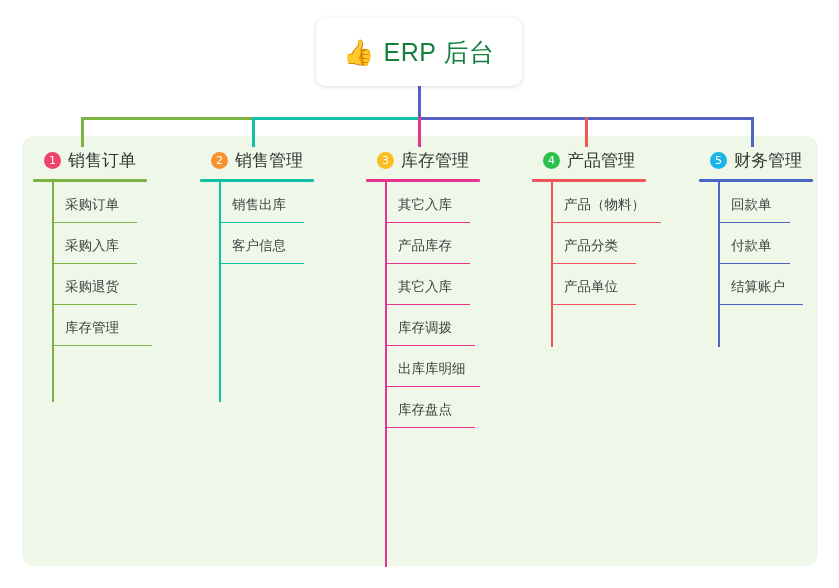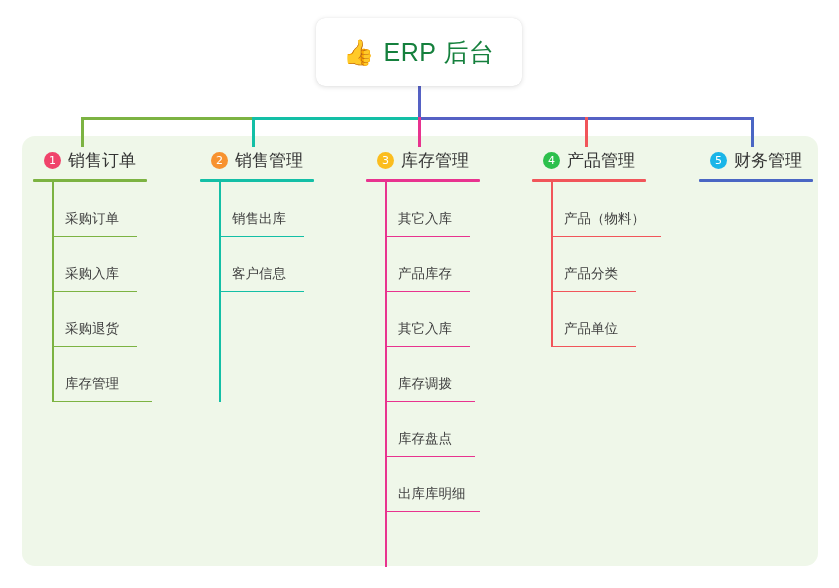--- a/index.html
+++ b/index.html
@@ -88,21 +88,21 @@
   .spine {
     position: absolute;
     left: 19px;
     top: 0;
     width: 2px;
   }
 
   .items { position: relative; padding-top: 0; }
   .item {
     position: relative;
-    height: 55px;
+    height: 41px;
   }
   .item-label {
     position: absolute;
     left: 32px;
     bottom: 9px;
     font-size: 13.5px;
     color: #3f3f3f;
     white-space: nowrap;
   }
   .item-rule {
@@ -199,27 +199,27 @@
           </div>
           <div class="item">
             <span class="item-label">其它入库</span>
             <div class="item-rule" style="width: 85px; background: rgb(232, 51, 143);"></div>
           </div>
           <div class="item">
             <span class="item-label">库存调拨</span>
             <div class="item-rule" style="width: 90px; background: rgb(232, 51, 143);"></div>
           </div>
           <div class="item">
+            <span class="item-label">出库库明细</span>
+            <div class="item-rule" style="width: 95px; background: rgb(232, 51, 143);"></div>
+          </div>
+          <div class="item">
             <span class="item-label">库存盘点</span>
             <div class="item-rule" style="width: 90px; background: rgb(232, 51, 143);"></div>
           </div>
-          <div class="item">
-            <span class="item-label">出库库明细</span>
-            <div class="item-rule" style="width: 95px; background: rgb(232, 51, 143);"></div>
-          </div>
         </div>
       </div>
       <div class="column" style="left: 532px;">
         <div class="col-head">
           <span class="badge" style="background: rgb(44, 192, 76);">4</span>
           <span class="col-title">产品管理</span>
         </div>
         <div class="head-rule" style="width: 114px; background: rgb(241, 85, 90);"></div>
         <div class="items">
           <div class="spine" style="background: rgb(241, 85, 90); height: 165px;"></div>
@@ -236,16 +236,31 @@
             <div class="item-rule" style="width: 85px; background: rgb(241, 85, 90);"></div>
           </div>
         </div>
       </div>
       <div class="column" style="left: 699px;">
         <div class="col-head">
           <span class="badge" style="background: rgb(25, 181, 232);">5</span>
           <span class="col-title">财务管理</span>
         </div>
         <div class="head-rule" style="width: 114px; background: rgb(74, 102, 196);"></div>
+        <div class="items">
+          <div class="spine" style="background: rgb(74, 102, 196); height: 165px;"></div>
+          <div class="item">
+            <span class="item-label">回款单</span>
+            <div class="item-rule" style="width: 72px; background: rgb(74, 102, 196);"></div>
+          </div>
+          <div class="item">
+            <span class="item-label">付款单</span>
+            <div class="item-rule" style="width: 72px; background: rgb(74, 102, 196);"></div>
+          </div>
+          <div class="item">
+            <span class="item-label">结算账户</span>
+            <div class="item-rule" style="width: 85px; background: rgb(74, 102, 196);"></div>
+          </div>
+        </div>
       </div>
     </div>
 
 </div>
 
 </body></html>

